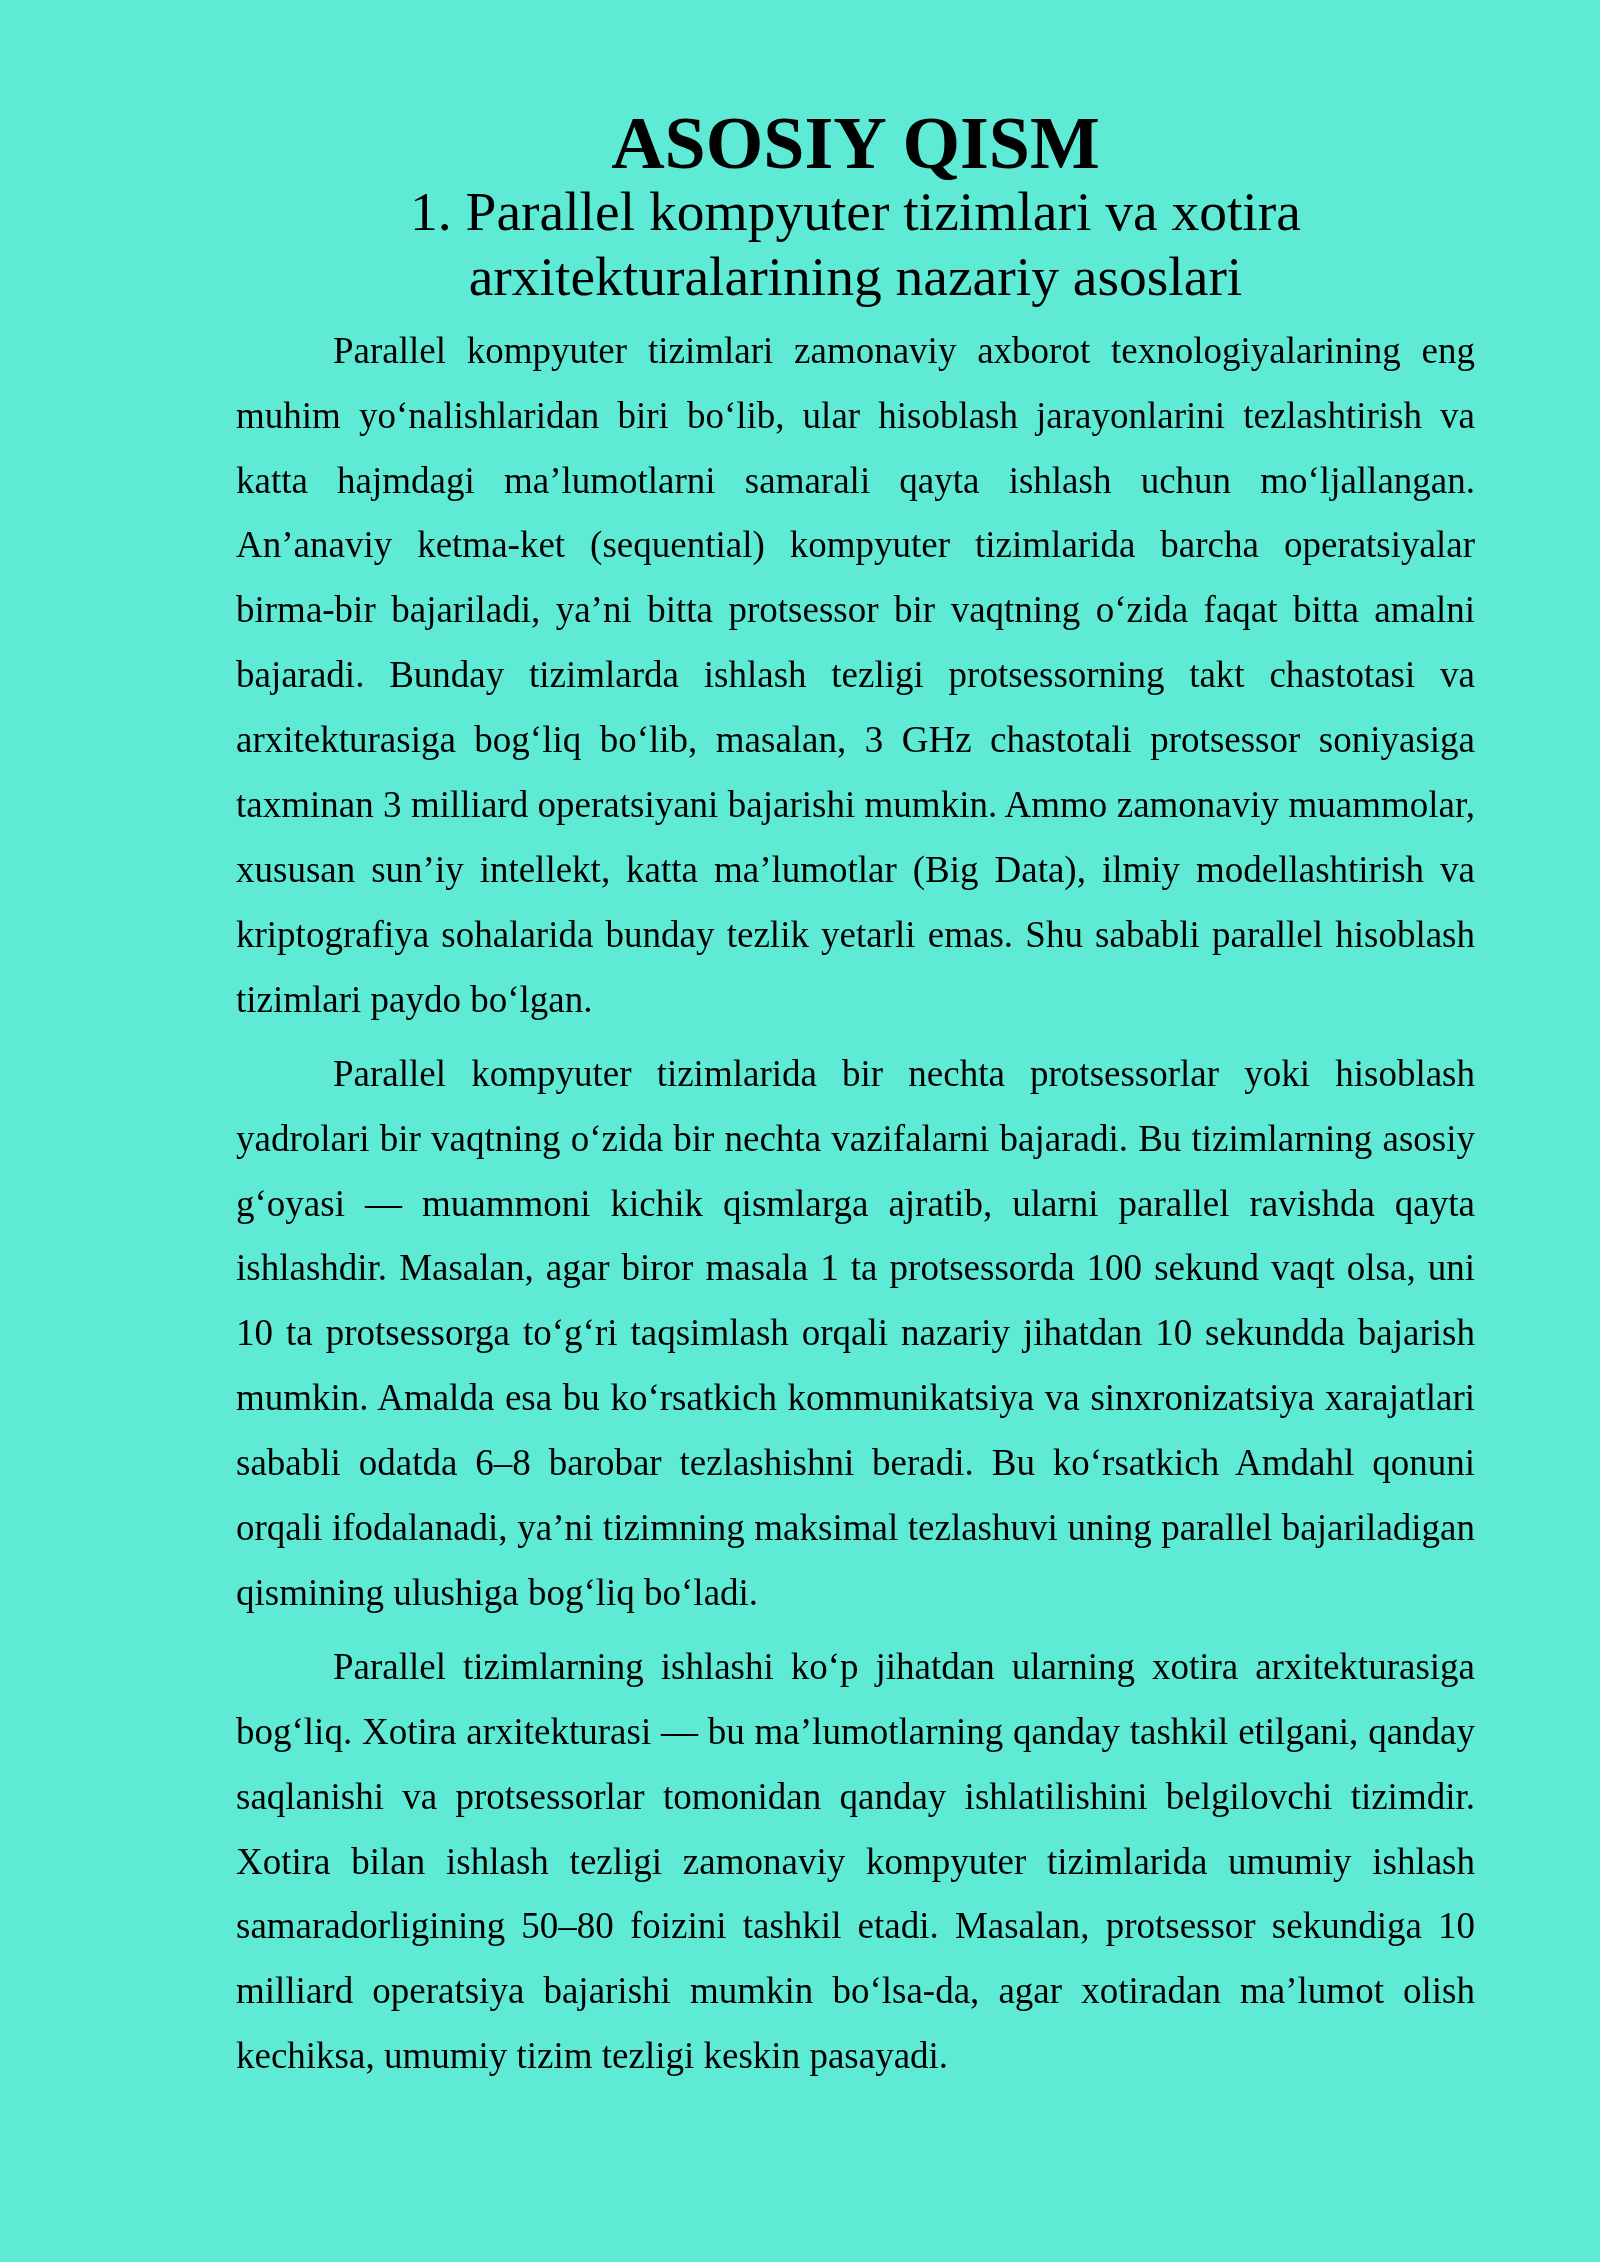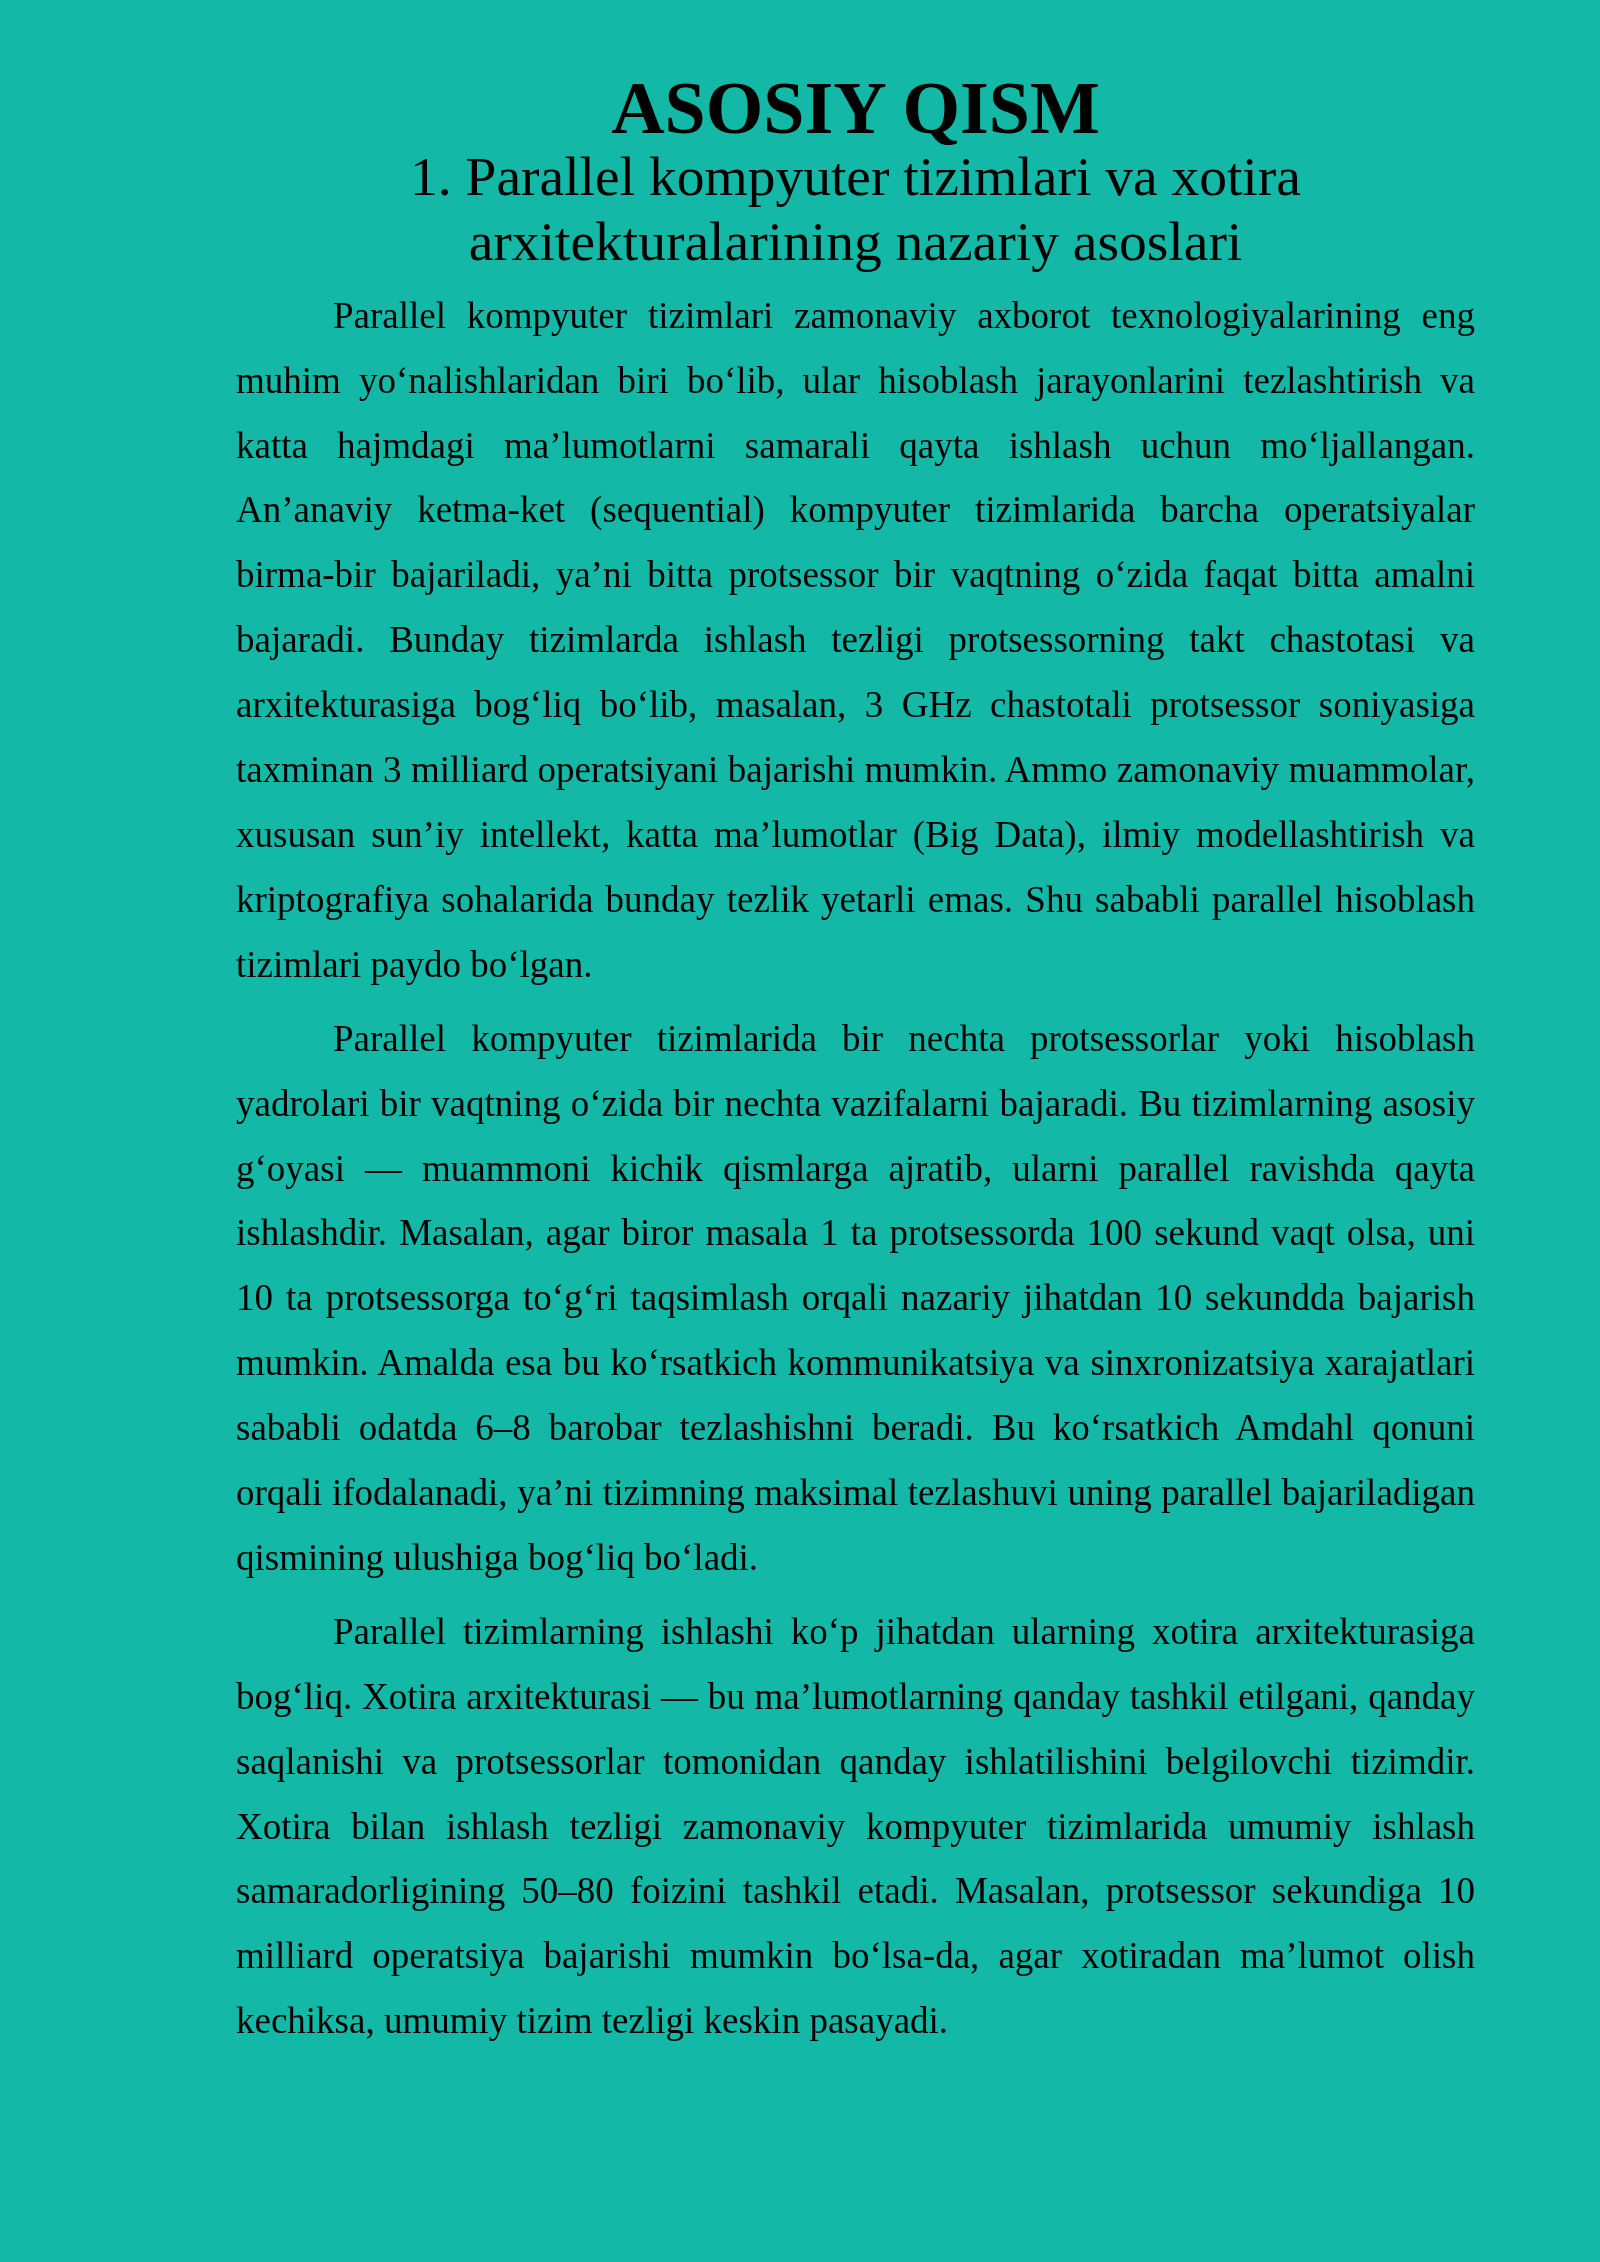--- a/index.html
+++ b/index.html
@@ -5,24 +5,24 @@
 <style>
   html, body {
     margin: 0;
     padding: 0;
     background: #ffffff;
   }
   .page {
     position: relative;
     width: 1600px;
     height: 2262px;
-    background: #14b8a6;
+    background: #5eead4;
     box-sizing: border-box;
     
-    padding: 76px 116px 0 227px;
+    padding: 111px 116px 0 227px;
     overflow: hidden;
     font-family: "Liberation Serif", "DejaVu Serif", serif;
     font-size: 37px;
     line-height: 64.9px;
     color: #000000;
     -webkit-font-smoothing: antialiased;
   }
   .doc-title {
     text-align: center;
     font-weight: bold;

